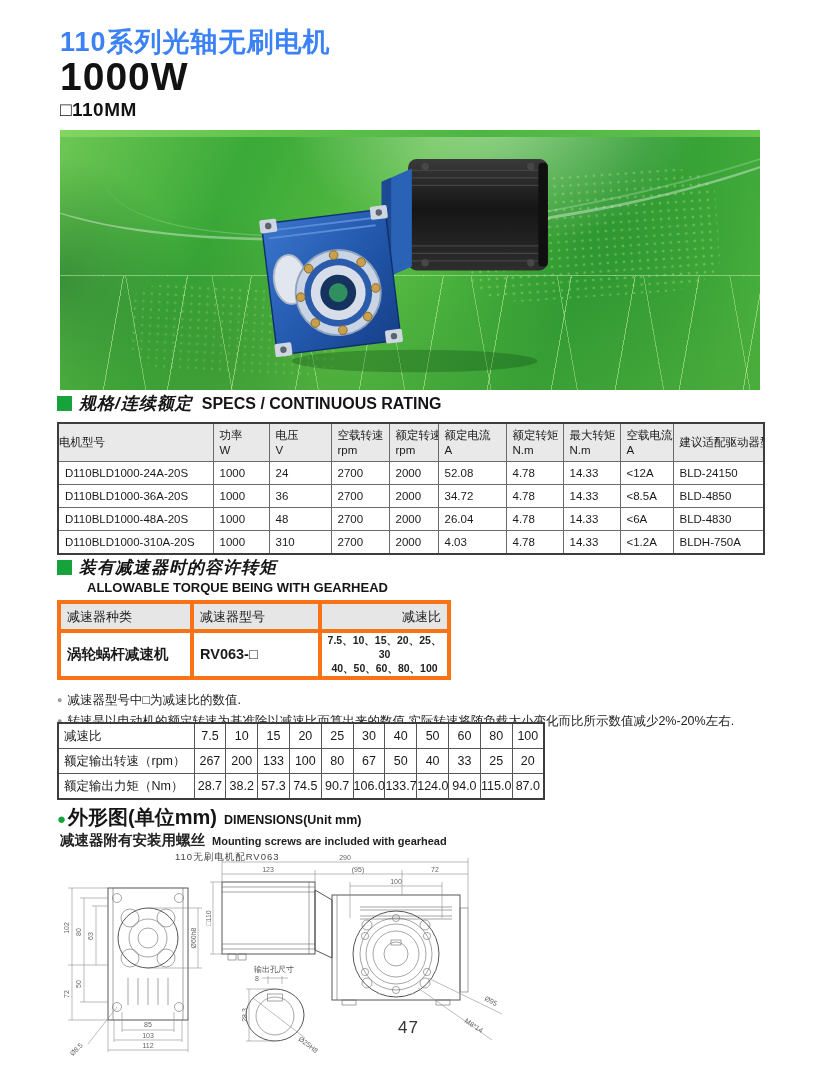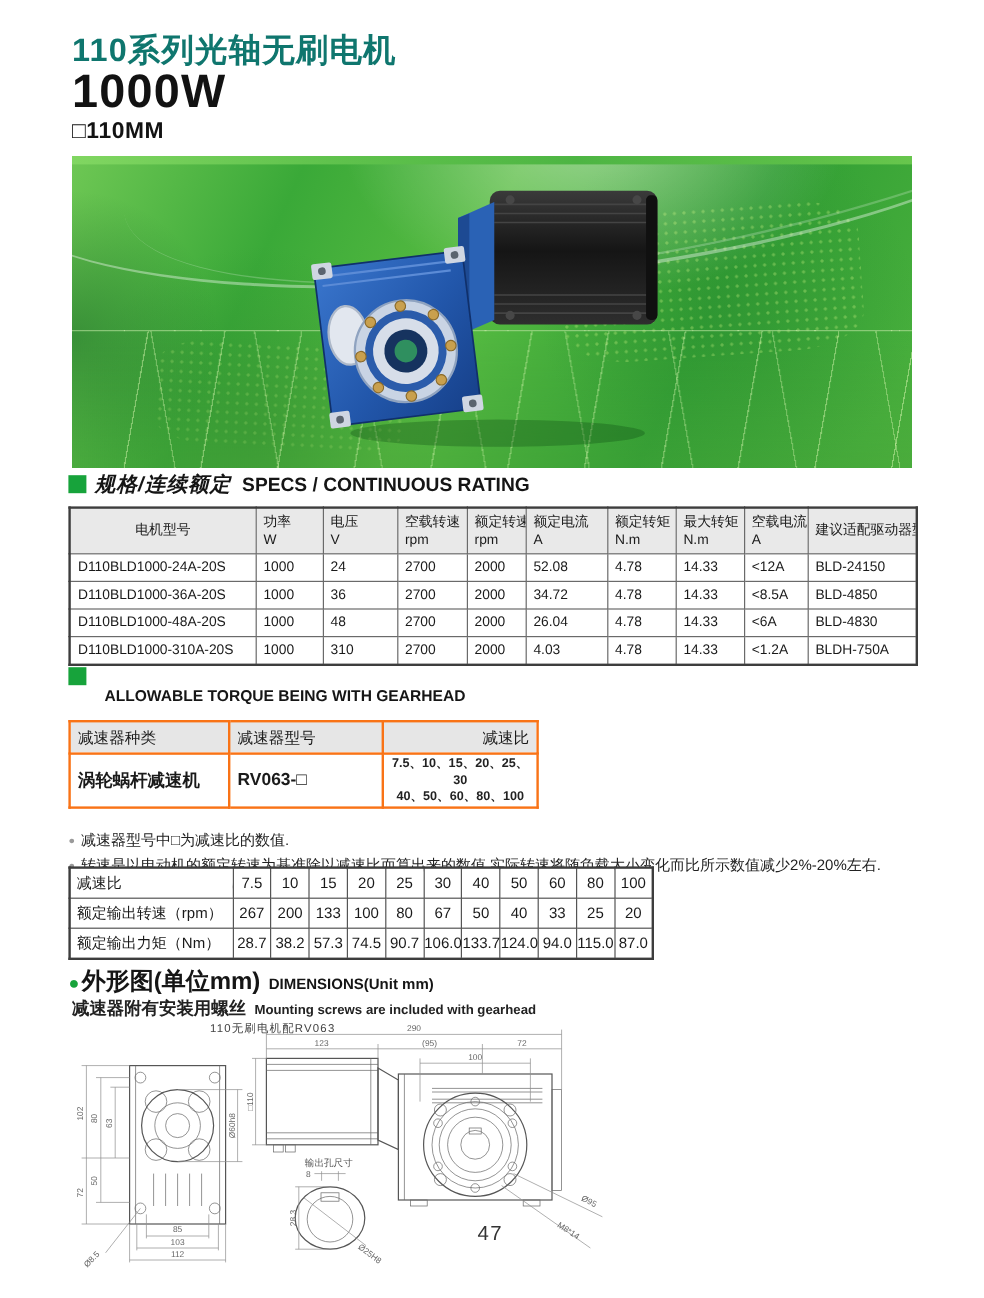--- a/index.html
+++ b/index.html
@@ -1,21 +1,21 @@
 <!DOCTYPE html>
 <html><head>
 <meta charset="utf-8">
 <style>
   html,body{margin:0;padding:0;background:#fff;}
   .page{position:relative;width:820px;height:1082px;background:#fff;overflow:hidden;
         font-family:"Liberation Sans","DejaVu Sans",sans-serif;color:#1a1a1a;}
 
   
   .hdr{position:absolute;left:60px;top:28px;}
-  .hdr-series{color:#0f766e;font-size:27px;font-weight:bold;letter-spacing:1px;line-height:1.05;}
+  .hdr-series{color:#3b82f6;font-size:27px;font-weight:bold;letter-spacing:1px;line-height:1.05;}
   .hdr-power{font-size:39px;font-weight:800;letter-spacing:1px;line-height:1.0;margin-top:1px;color:#121212;}
   .hdr-frame{font-size:19px;font-weight:bold;letter-spacing:.5px;margin-top:3px;color:#121212;}
 
   
   .banner{position:absolute;left:60px;top:130px;width:700px;height:260px;overflow:hidden;
     background:
       radial-gradient(ellipse at 62% -5%, rgba(255,255,255,.40), transparent 34%),
       radial-gradient(circle at 0% 58%, rgba(28,108,40,.55), transparent 17%),
       radial-gradient(circle at 22% 88%, rgba(42,128,44,.45), transparent 26%),
       radial-gradient(circle at 78% 48%, rgba(44,138,48,.40), transparent 28%),
@@ -46,25 +46,25 @@
   .t-en{font-size:16px;font-weight:800;color:#151515;margin-left:9px;}
   .sec2-row{display:flex;align-items:center;}
   .sec2-en{font-size:13px;font-weight:800;margin-left:30px;margin-top:1px;color:#151515;}
 
   
   table{border-collapse:collapse;table-layout:fixed;}
   .t1{position:absolute;left:57px;top:422px;width:706px;font-size:11.5px;}
   .t1 th,.t1 td{border:1px solid #6a6a6a;padding:0 0 0 6px;text-align:left;overflow:hidden;white-space:nowrap;}
   .t1{border:2px solid #3d3d3d;}
   .t1 thead th{background:#e9e9e9;font-weight:normal;height:37px;vertical-align:middle;line-height:1.3;}
-  .t1 thead th.c{text-align:center;padding-left:0;}
+  .t1 thead th.c{padding-left:0;}
   .t1 tbody td{height:22px;background:#fff;}
 
   .t2{position:absolute;left:57px;top:600px;width:390px;border:2px solid #3d3d3d;}
-  .t2 th,.t2 td{border:2px solid #f97316;overflow:hidden;}
+  .t2 th,.t2 td{border:4px solid #f97316;overflow:hidden;}
   .t2 thead th{background:#e6e6e6;font-size:13px;font-weight:normal;height:25px;text-align:left;padding:0 6px;}
   .t2 thead th.r{text-align:right;}
   .t2 tbody td{height:41px;background:#fff;vertical-align:middle;}
   .t2 .big{font-size:14.5px;font-weight:bold;padding:0 6px;}
   .t2 .ratios{font-size:10.5px;text-align:center;line-height:1.35;font-weight:bold;color:#222;padding:0 2px;}
 
   .notes{position:absolute;left:57px;top:693px;width:720px;list-style:none;margin:0;padding:0;}
   .notes li{font-size:12.5px;color:#222;margin-bottom:5px;line-height:1.25;}
   .notes li::before{content:"●";color:#9a9a9a;font-size:9px;margin-right:5px;vertical-align:1px;}
 
@@ -282,20 +282,21 @@
         <td>14.33</td>
         <td>&lt;1.2A</td>
         <td>BLDH-750A</td>
       </tr>
     </tbody>
   </table>
 
   <div class="sec2-t">
     <div class="sec2-row">
       <span class="gsq"></span>
+      <span class="t-cn">装有减速器时的容许转矩</span>
     </div>
     <div class="sec2-en">ALLOWABLE TORQUE BEING WITH GEARHEAD</div>
   </div>
 
   <table class="t2">
     <colgroup>
         <col style="width:133px">
         <col style="width:128px">
         <col style="width:129px">
       </colgroup>

